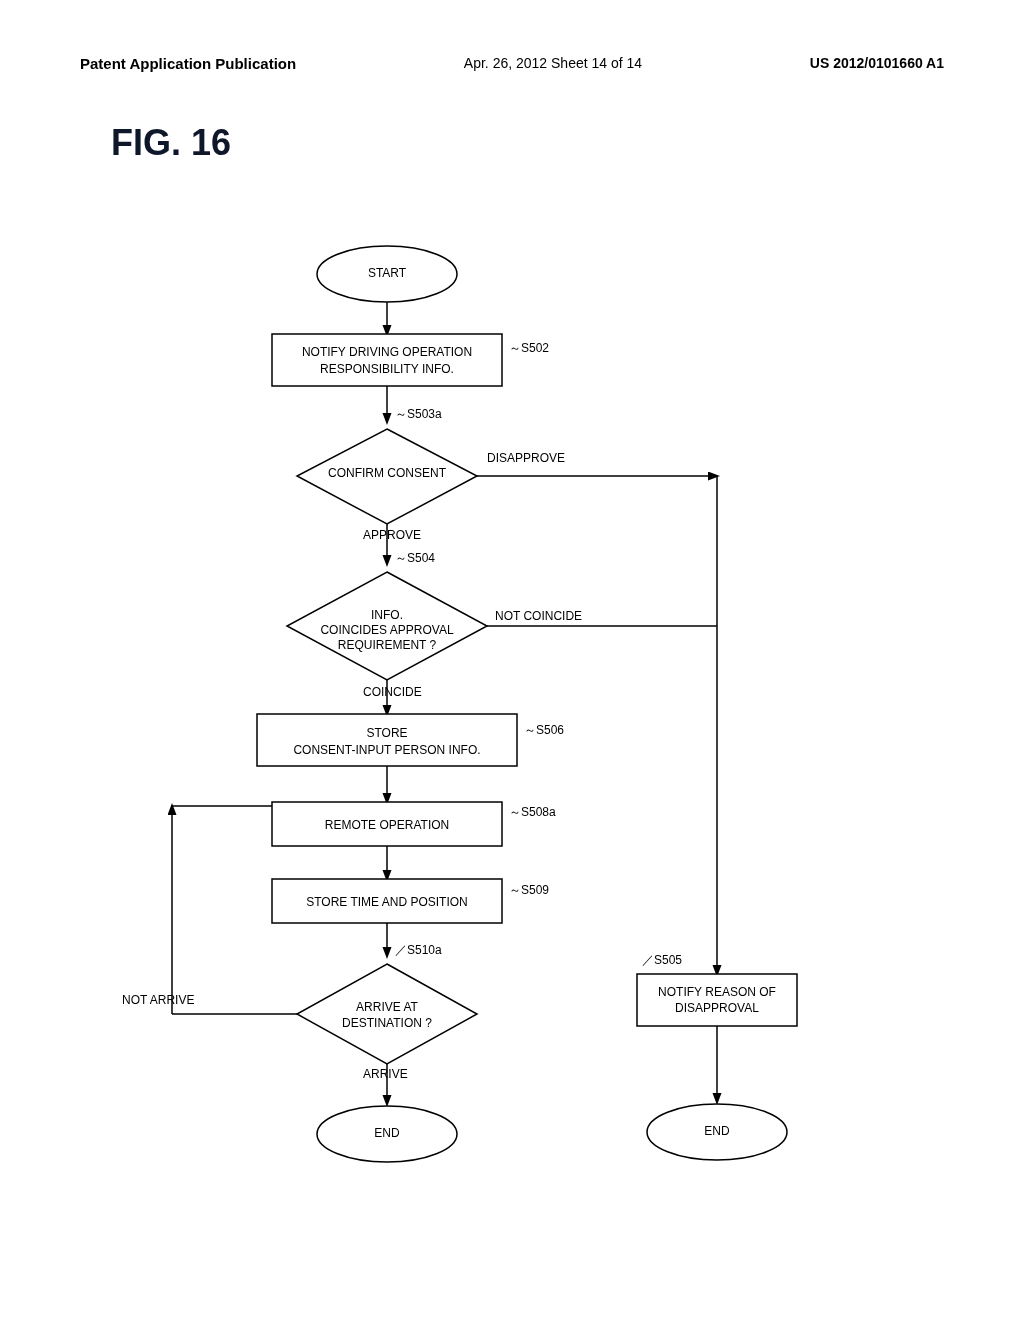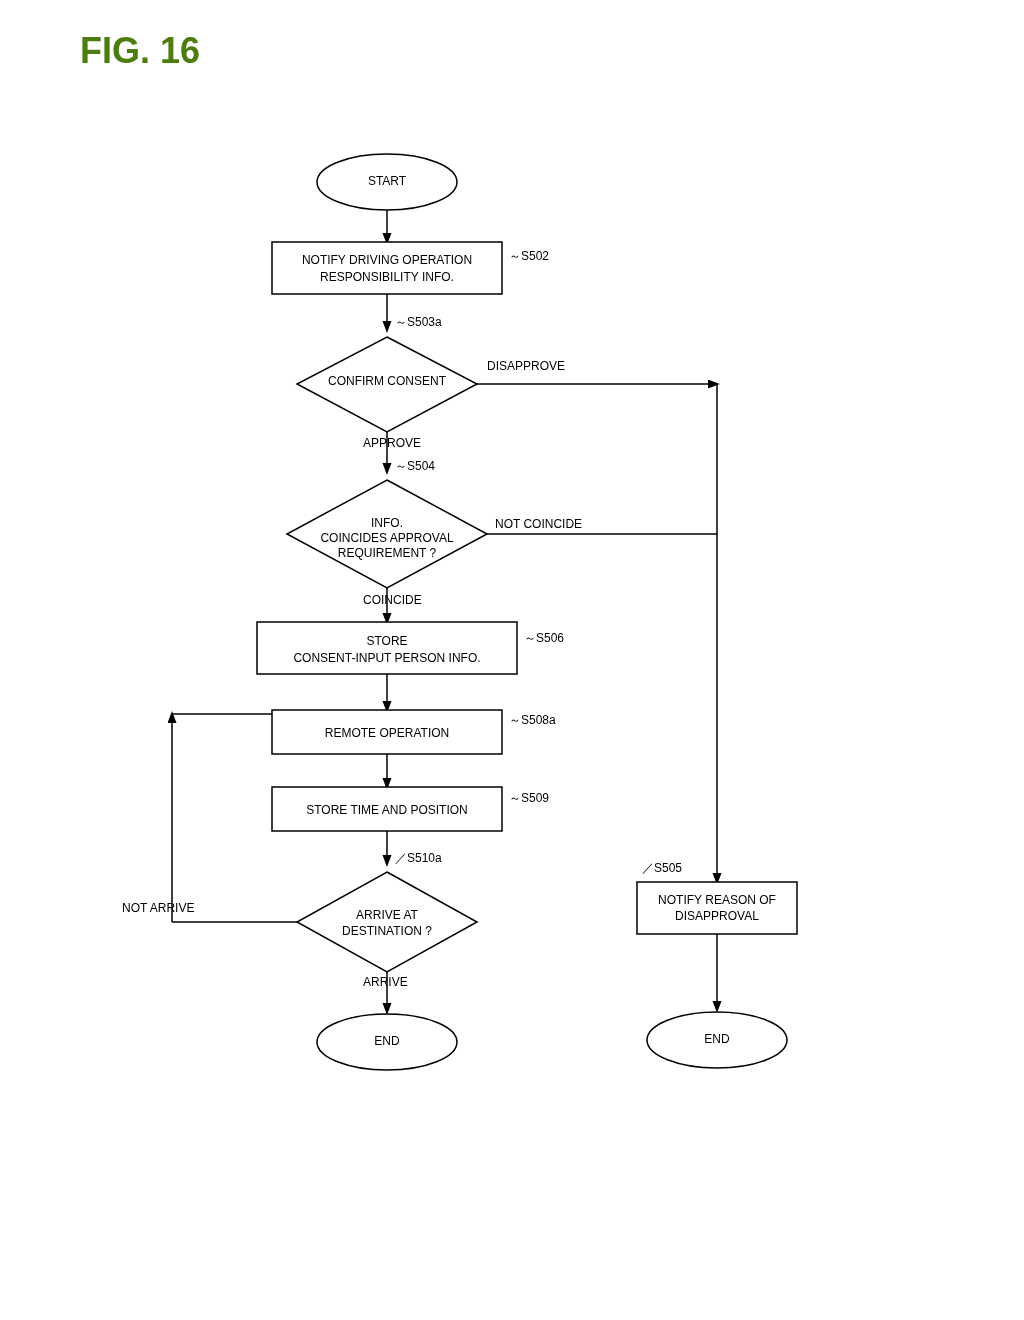--- a/index.html
+++ b/index.html
@@ -44,21 +44,22 @@
       font-weight: bold;
     }
 
     .fig-title {
       font-size: 36px;
       font-weight: bold;
       font-family: Arial, sans-serif;
       padding-left: 80px;
       padding-top: 30px;
       padding-bottom: 30px;
-      color: #4d7c0f;
+      color: #0f172a;
+      margin-left: 31px;
     }
 
     .diagram-container {
       position: relative;
       width: 100%;
       height: 1050px;
       margin-left: 17px;
     }
 
     svg.flowchart {
@@ -81,20 +82,25 @@
       font-family: Arial, sans-serif;
       font-size: 12px;
       fill: #000;
       text-anchor: start;
     }
   </style>
 </head>
 <body>
 
 <div class="page">
+  <div class="header">
+    <div class="header-left">Patent Application Publication</div>
+    <div class="header-center">Apr. 26, 2012  Sheet 14 of 14</div>
+    <div class="header-right">US 2012/0101660 A1</div>
+  </div>
 
   <div class="fig-title">FIG. 16</div>
 
   <div class="diagram-container">
     <svg class="flowchart" viewBox="0 0 1024 1050">
 
       <ellipse cx="370" cy="80" rx="70" ry="28" fill="white" stroke="black" stroke-width="1.5"></ellipse>
       <text x="370" y="80" class="fc-text" font-size="13">START</text>
 
       <line x1="370" y1="108" x2="370" y2="140" stroke="black" stroke-width="1.5" marker-end="url(#arrow)"></line>

